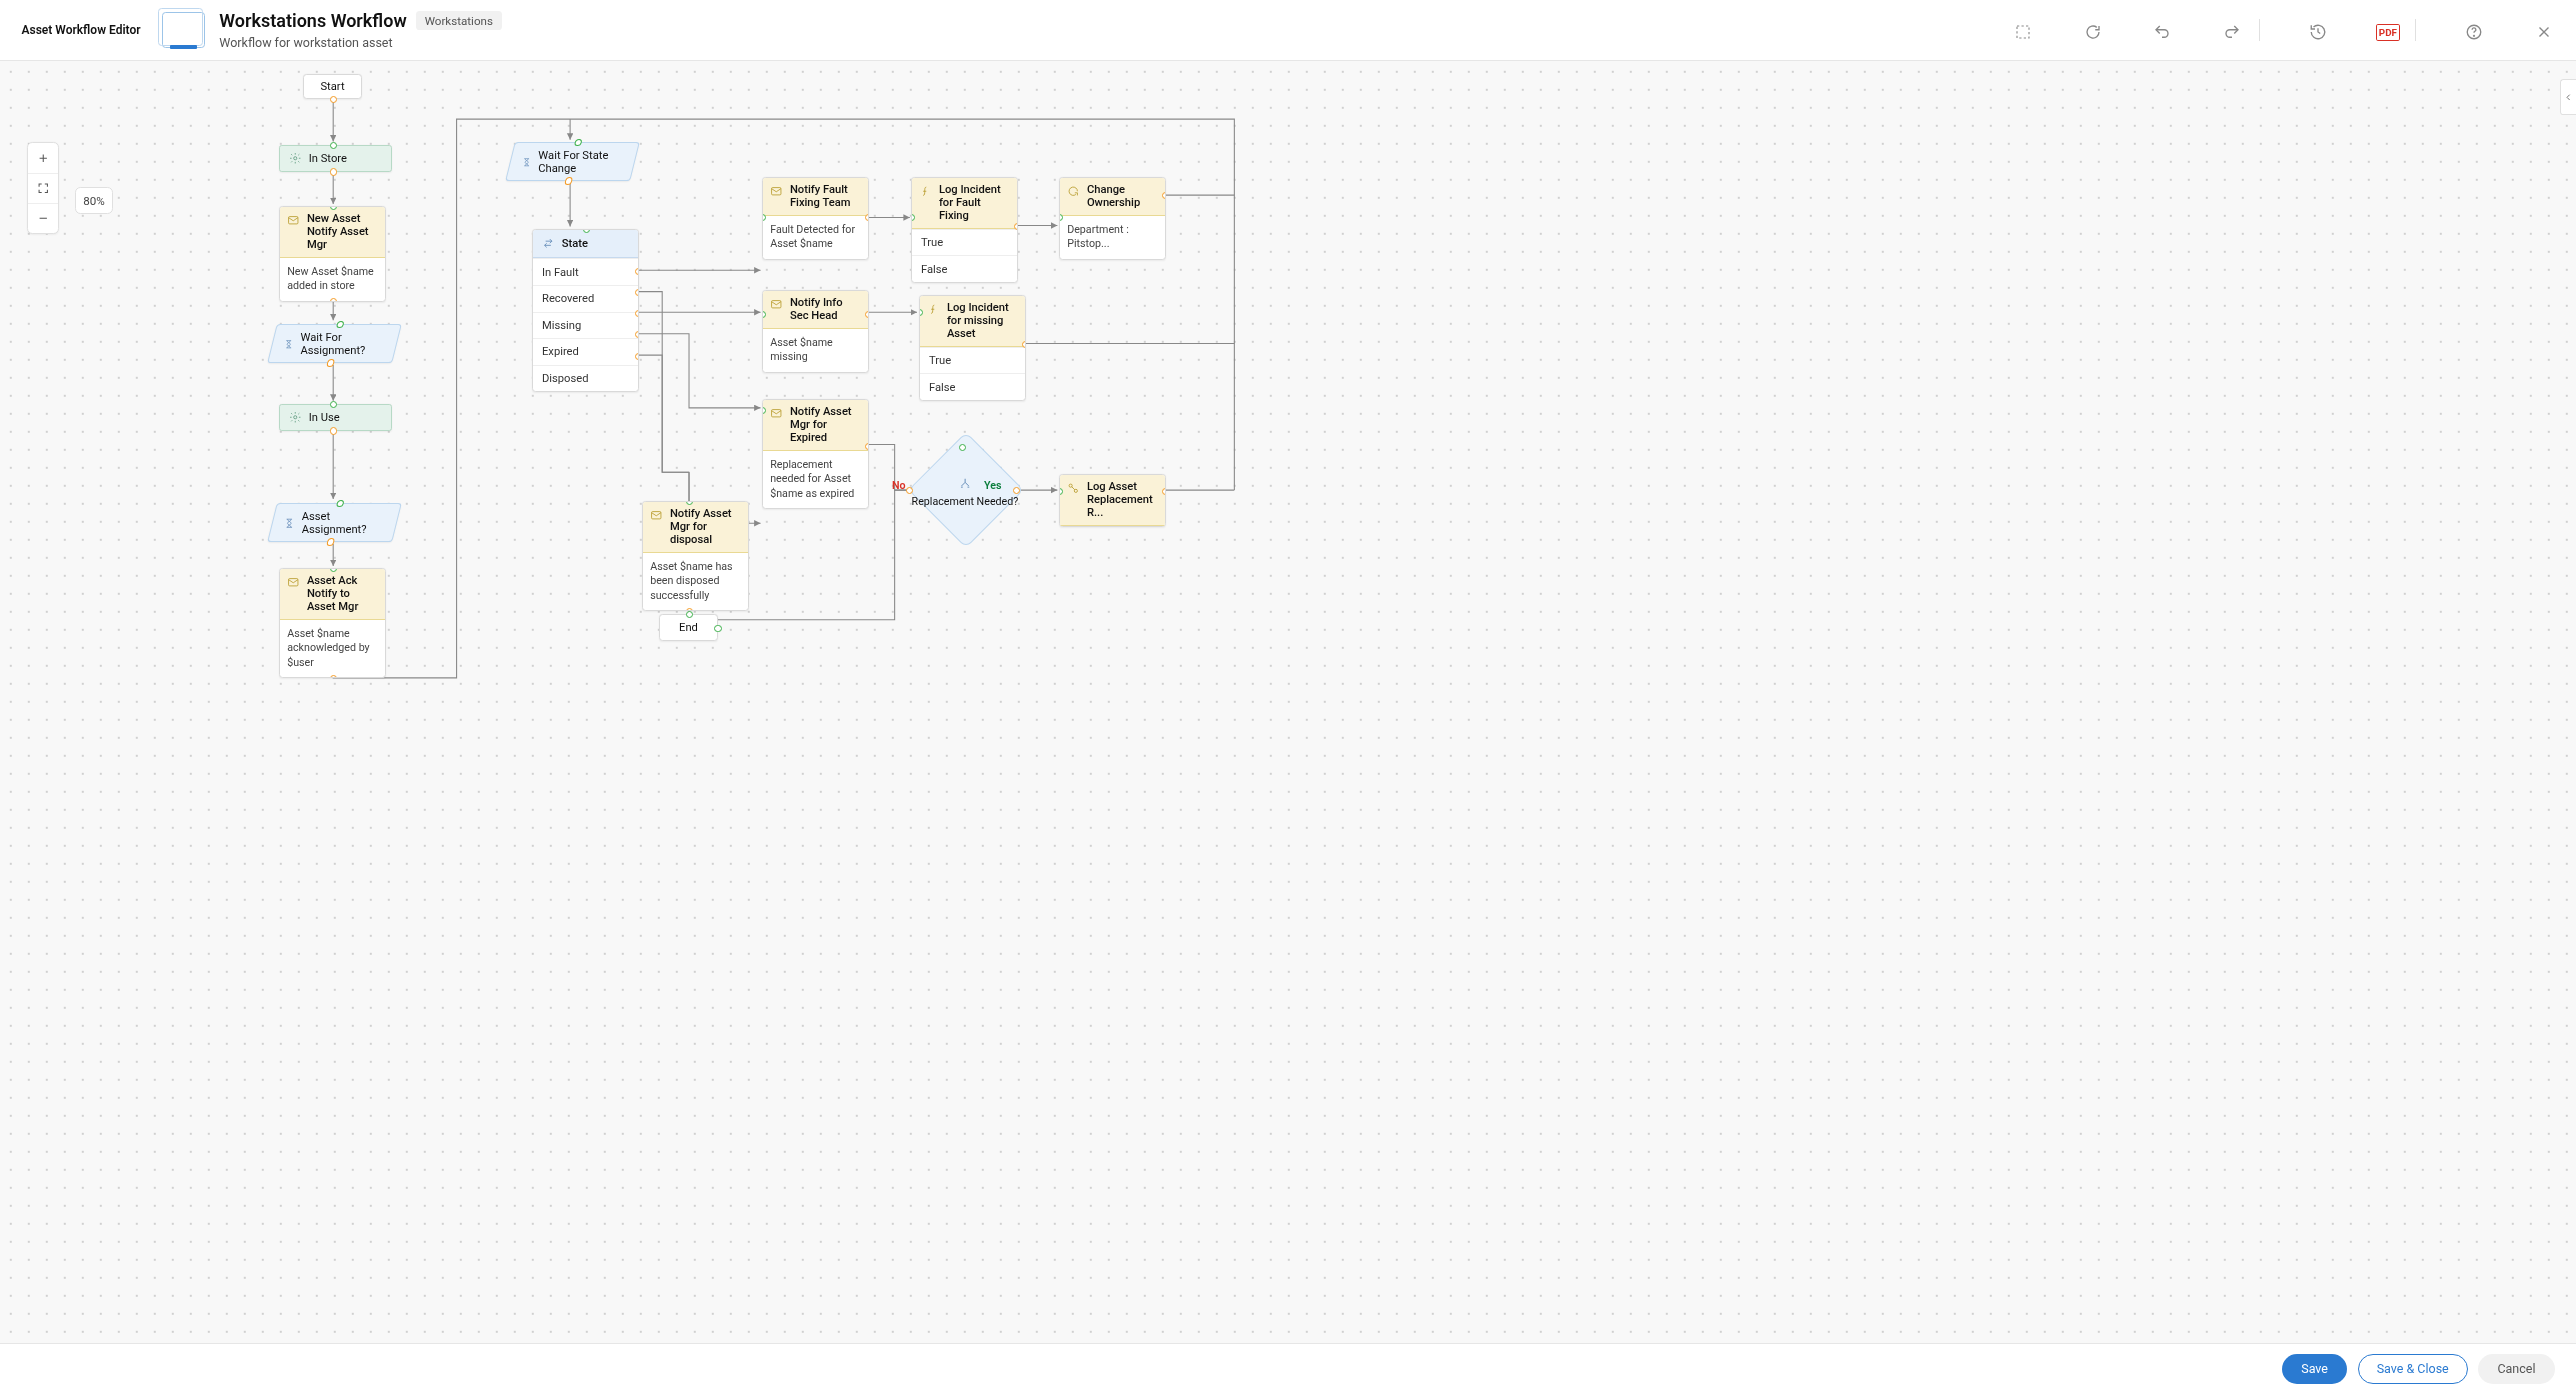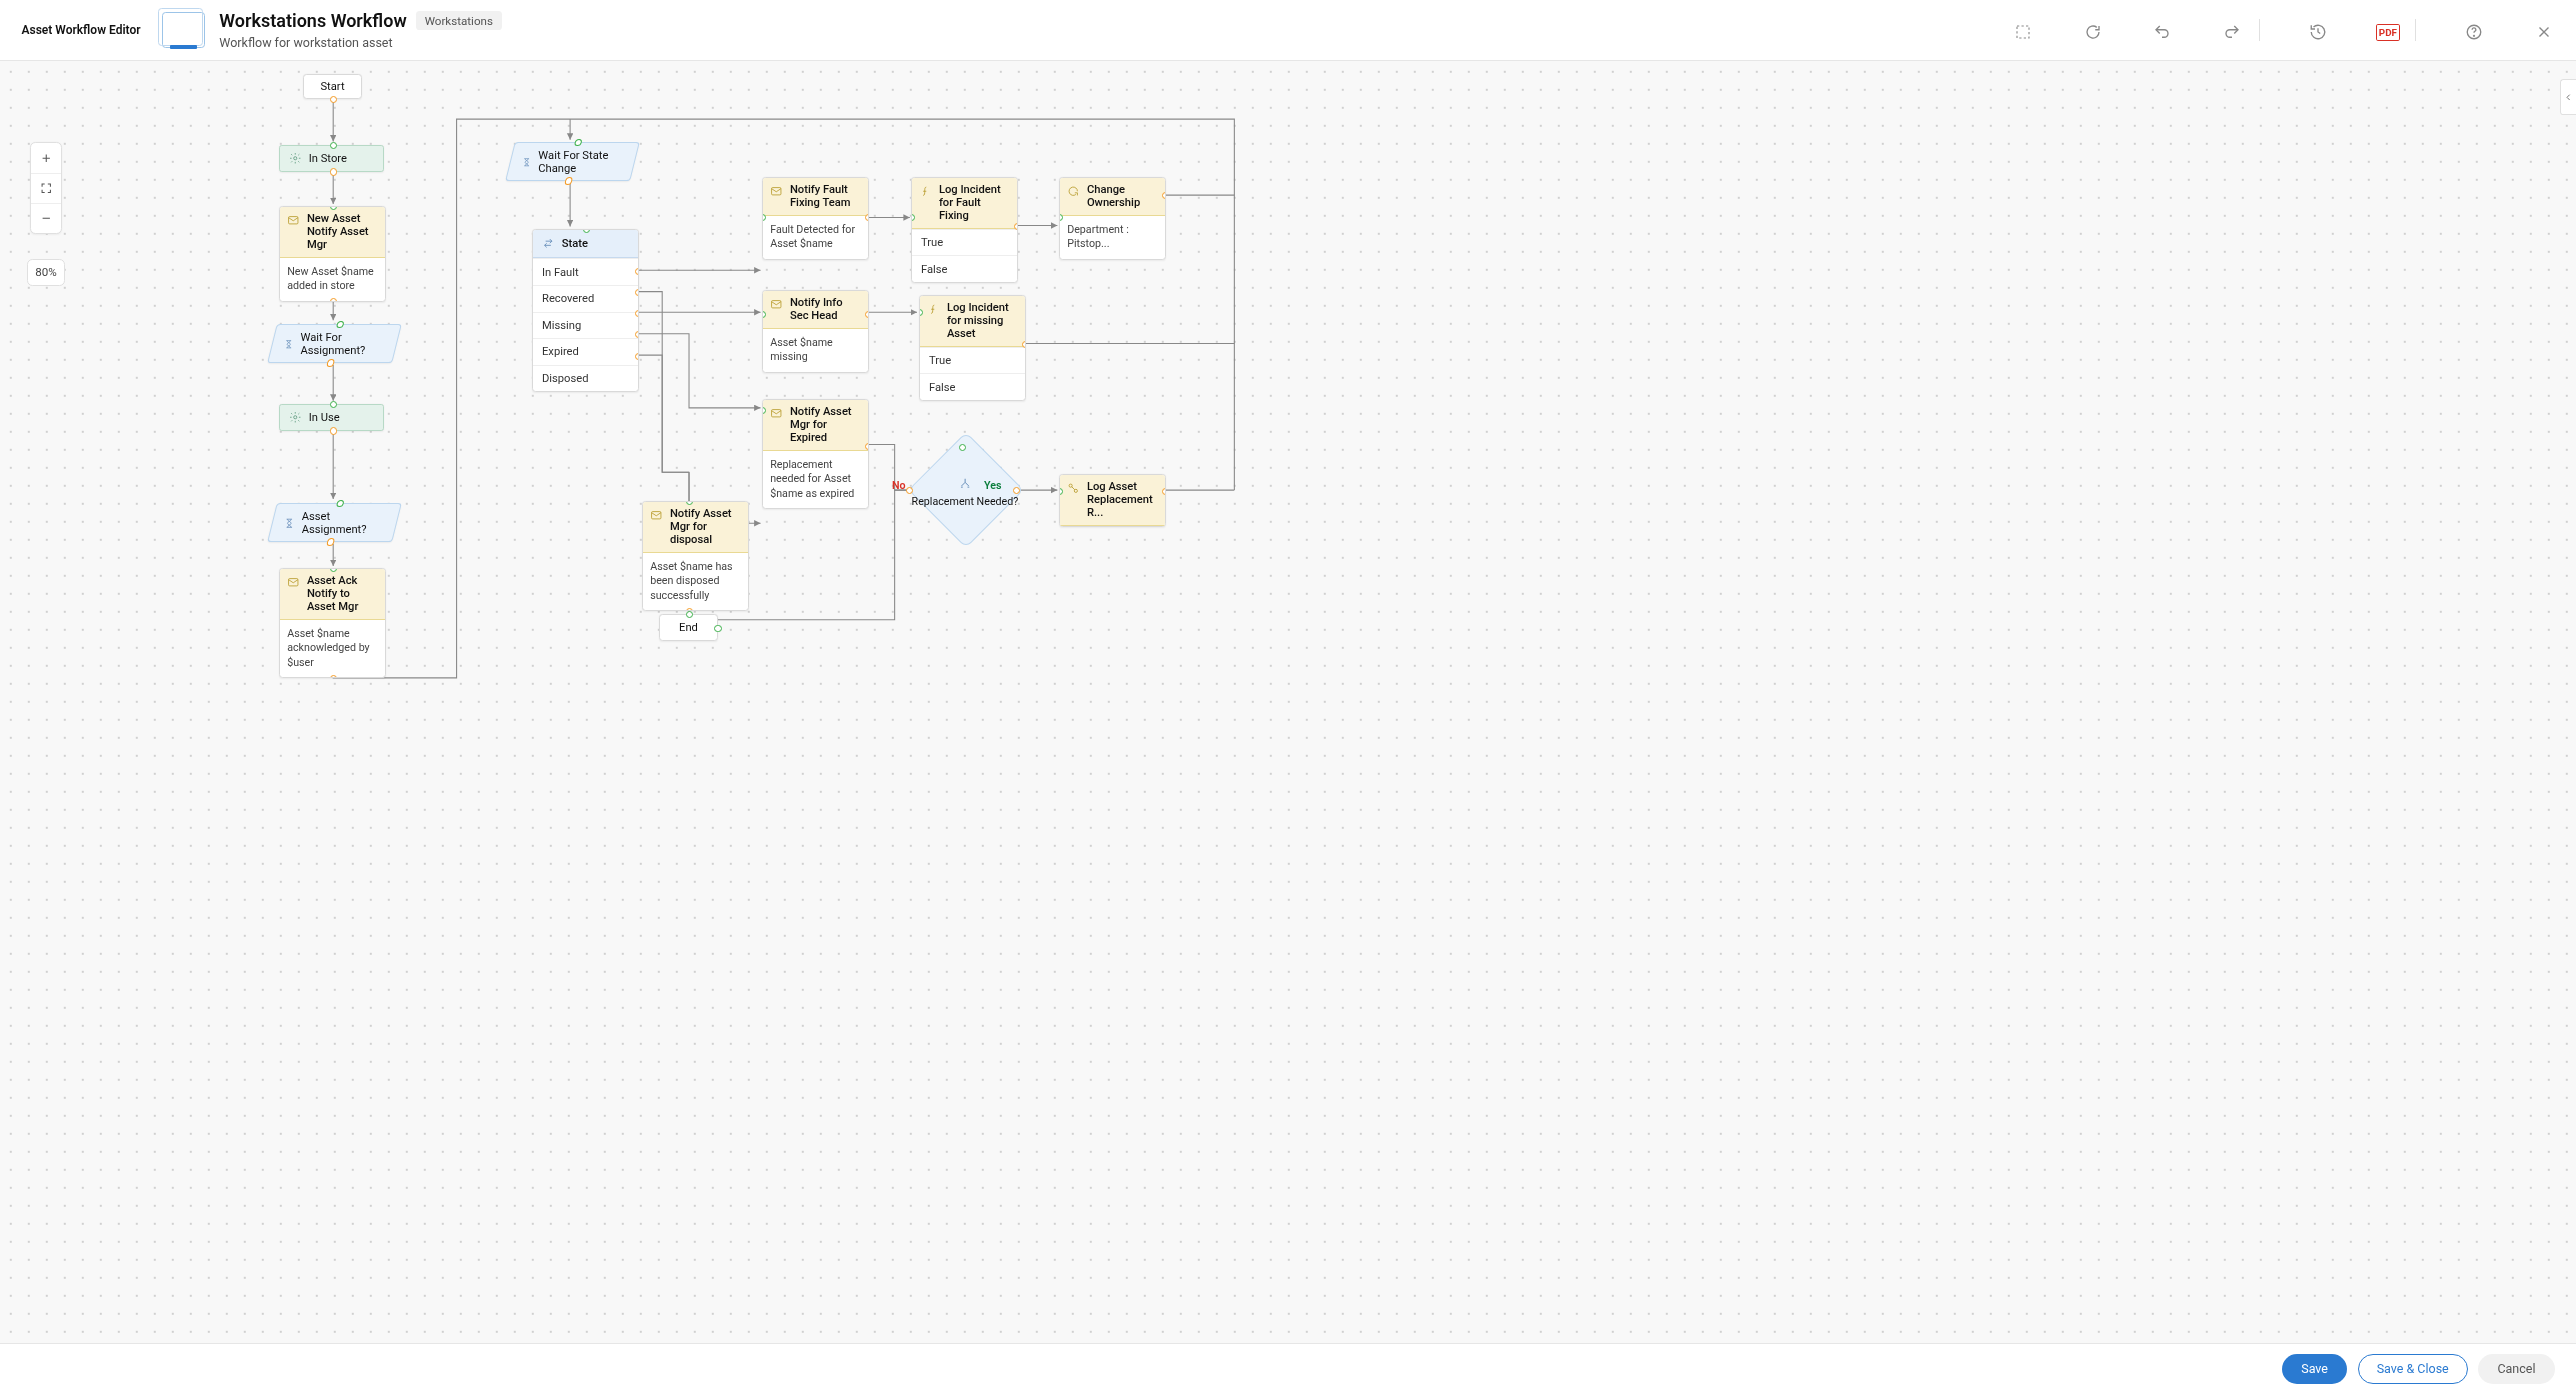--- a/index.html
+++ b/index.html
@@ -24,30 +24,30 @@
 .tool svg { width:18px; height:18px; }
 .pdf-icon { color:#d93025; font-size:9.8px; font-weight:700; border:0.9px solid #d93025; padding:1.8px 1.8px; border-radius:1.8px; }
 
 .canvas-wrap { position:relative; height: calc(100vh - 61px - 50px); background:#f8f8f8; }
 .canvas {
   position:absolute; inset:0; background-image: radial-gradient(circle, #d0d0d0 0.9px, transparent 0.9px);
   background-size: 18px 18px; background-position: 1.8px 1.8px;
 }
 .panel-tab { position:absolute; right:0; top:18px; width:16px; height:36px; background:#fff; border:0.9px solid #e0e0e0; border-right:none; border-radius:3.6px 0 0 3.6px; display:flex; align-items:center; justify-content:center; color:#666; cursor:pointer; }
 
-.zoom-tools { position:absolute; left:27px; top:81px; display:flex; flex-direction:column; gap:0; align-items:center; }
+.zoom-tools { position:absolute; left:27px; top:81px; display:flex; gap:16px; align-items:center; }
 .zoom-group { background:#fff; border:0.9px solid #e0e0e0; border-radius:5.4px; width:32px; display:flex; flex-direction:column; box-shadow:0 0.9px 1.8px rgba(0,0,0,0.05); }
 .zg-btn { height:30px; display:flex; align-items:center; justify-content:center; color:#555; cursor:pointer; }
 .zg-btn + .zg-btn { border-top:0.9px solid #eee; }
 .zoom-label { margin-top:25px; background:#fff; border:0.9px solid #e0e0e0; border-radius:5.4px; padding:5.4px 7.2px; font-size:11.6px; color:#444; }
 
 .node { position:absolute; background:#fff; border:0.9px solid #d9d9d9; border-radius:3.6px; box-shadow:0 0.9px 1.8px rgba(0,0,0,0.06); }
 .node-start { width:59px; height:25px; display:flex; align-items:center; justify-content:center; font-size:11.2px; }
 .node-end { width:59px; height:27px; display:flex; align-items:center; justify-content:center; font-size:11.2px; }
-.state-pill { background:#e4f2eb; border:0.9px solid #b7d9c6; width:105px; height:27px; display:flex; align-items:center; gap:7.2px; padding:0 9px; font-size:11.2px; border-radius:2.7px; }
+.state-pill { background:#e4f2eb; border:0.9px solid #b7d9c6; width:113px; height:27px; display:flex; align-items:center; gap:7.2px; padding:0 9px; font-size:11.2px; border-radius:2.7px; }
 .gear-ic { width:12.5px; height:12.5px; color:#5f9a7e; }
 
 .wait-node { width:125px; height:39px; transform: skewX(-14deg); background:#e9f2fb; border:0.9px solid #bcd6ee; border-radius:3.6px; display:flex; align-items:center; }
 .wait-inner { transform: skewX(14deg); display:flex; align-items:center; gap:7.2px; padding:0 10.7px; font-size:11.2px; }
 .hg-ic { width:12.5px; height:12.5px; color:#5e87b5; }
 
 .card { width:107px; background:#fff; border:0.9px solid #d9d9d9; border-radius:3.6px; overflow:hidden; }
 .card-head { background:#faf2d7; border-bottom:0.9px solid #e9d993; padding:5.4px 7.2px; display:flex; gap:7.2px; align-items:flex-start; font-size:11.2px; font-weight:500; }
 .card-ic { width:12.5px; height:12.5px; color:#b79a2a; margin-top:1.8px; flex-shrink:0; }
 .card-body { padding:7.2px; font-size:10.7px; color:#444; line-height:1.35; }

